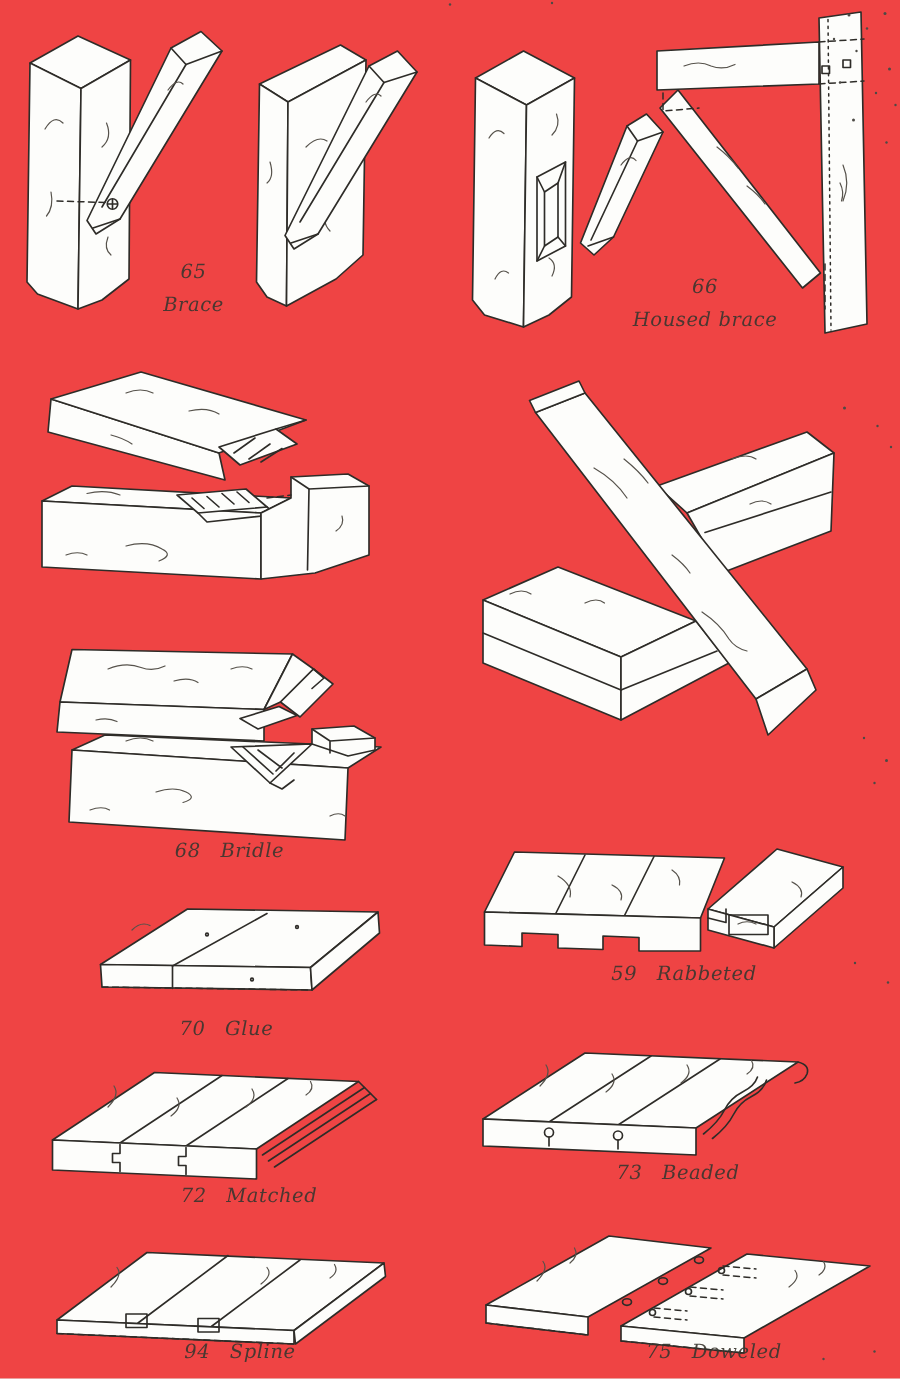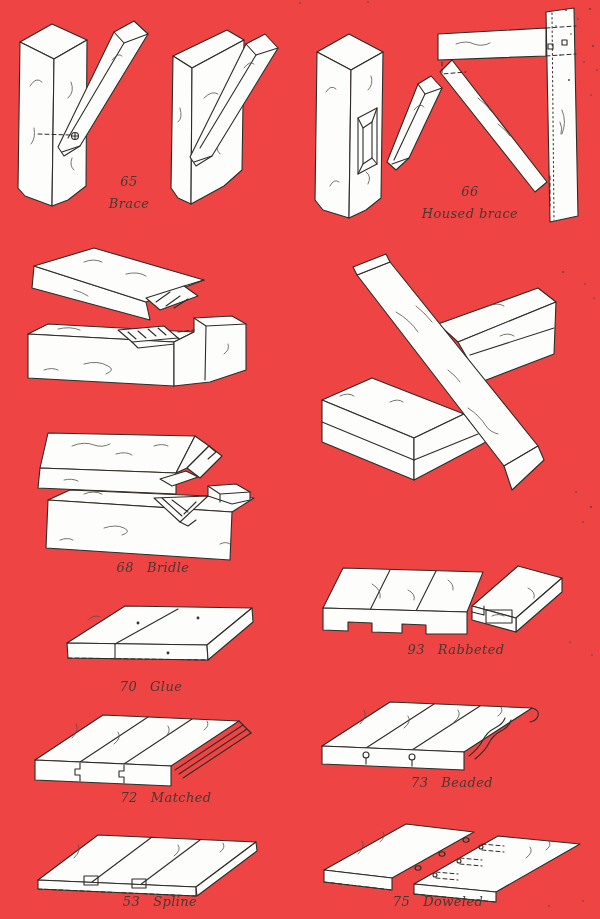--- a/index.html
+++ b/index.html
@@ -293,28 +293,28 @@
   <div class="cap stack" style="left:470px;top:183px">
     <span class="num">66</span><span class="lbl">Housed brace</span>
   </div>
   <div class="cap" style="left:153px;top:559px">
     <span class="num">68</span><span class="lbl">Bridle</span>
   </div>
   <div class="cap" style="left:151px;top:678px">
     <span class="num">70</span><span class="lbl">Glue</span>
   </div>
   <div class="cap" style="left:456px;top:641px">
-    <span class="num">93</span><span class="lbl">Rabbeted</span>
+    <span class="num">59</span><span class="lbl">Rabbeted</span>
   </div>
   <div class="cap" style="left:166px;top:789px">
     <span class="num">72</span><span class="lbl">Matched</span>
   </div>
   <div class="cap" style="left:452px;top:774px">
     <span class="num">73</span><span class="lbl">Beaded</span>
   </div>
   <div class="cap" style="left:160px;top:893px">
-    <span class="num">53</span><span class="lbl">Spline</span>
-  </div>
-  <div class="cap" style="left:438px;top:893px">
+    <span class="num">94</span><span class="lbl">Spline</span>
+  </div>
+  <div class="cap" style="left:476px;top:893px">
     <span class="num">75</span><span class="lbl">Doweled</span>
   </div>
 
 </div>
 
 </body></html>

